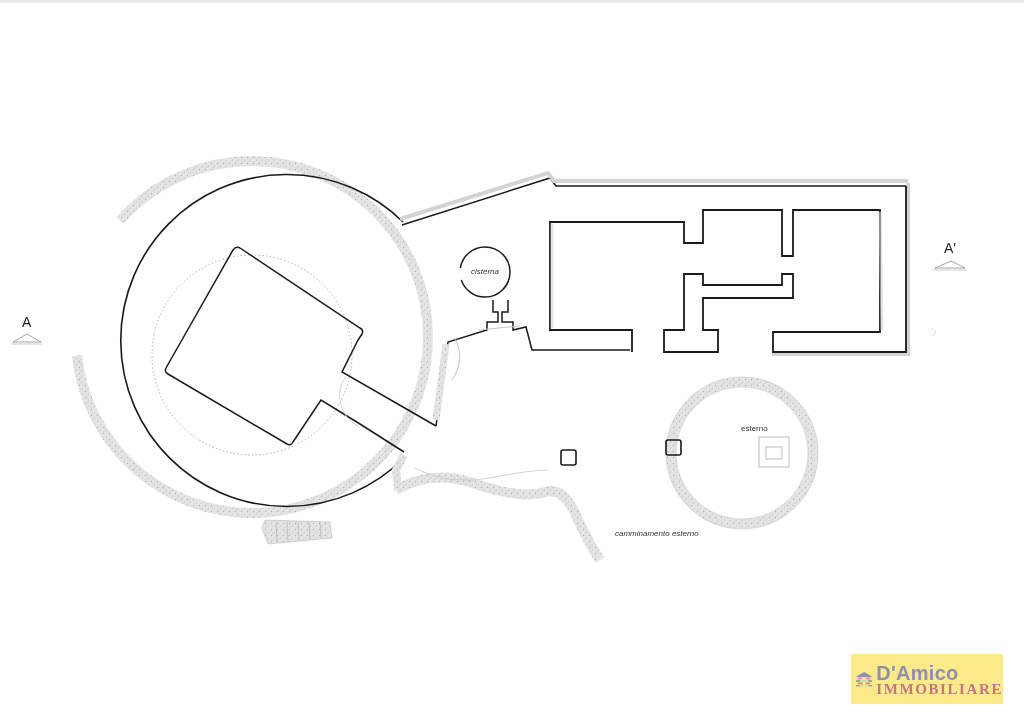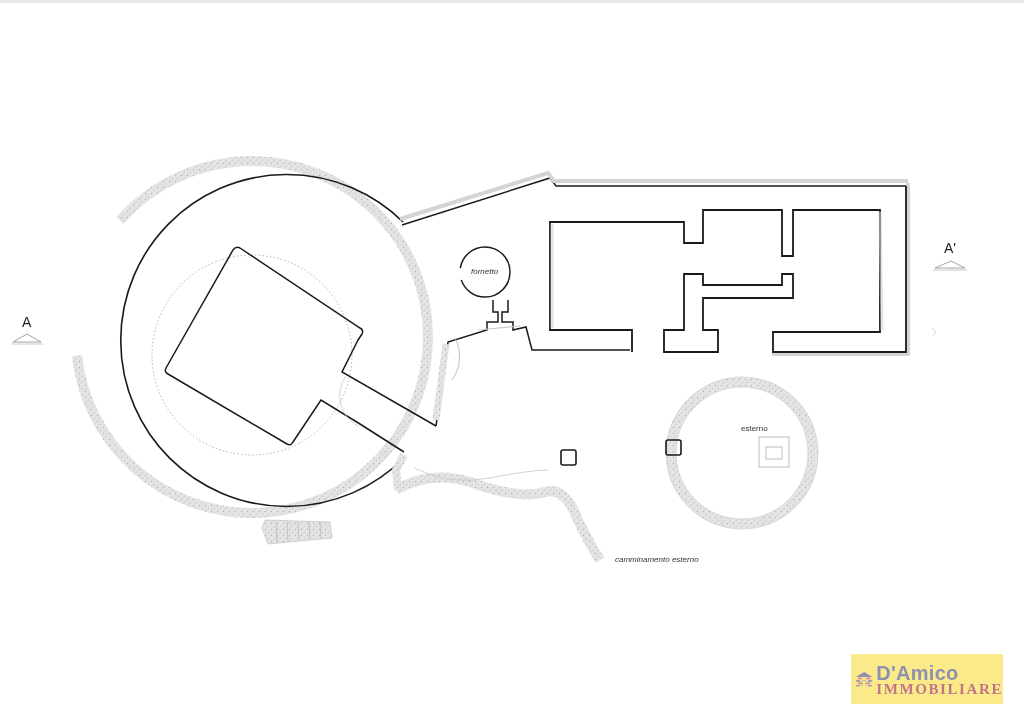--- a/index.html
+++ b/index.html
@@ -105,23 +105,23 @@
   <g>
     <path d="M 935 268 L 951 261 L 965 268 Z" fill="none" stroke="#999" stroke-width="0.9"></path>
     <line x1="933" y1="270" x2="967" y2="270" stroke="#bbb" stroke-width="0.8"></line>
   </g>
   <path d="M 932 328 L 936 332 L 933 336" fill="none" stroke="#ccc" stroke-width="0.8"></path>
 </svg>
 
 <div class="section-label" style="left:22px; top:314px;">A</div>
 <div class="section-label" style="left:944px; top:240px;">A'</div>
 
-<div class="room-label" style="left:471px; top:267px;">fornetto</div>
+<div class="room-label" style="left:471px; top:267px;">cisterna</div>
 <div class="room-label" style="left:741px; top:424px; font-style:normal;">esterno</div>
-<div class="room-label" style="left:615px; top:555px;">camminamento esterno</div>
+<div class="room-label" style="left:615px; top:529px;">camminamento esterno</div>
 
 <div class="logo">
   <svg class="logo-house" viewBox="0 0 52 44">
     <polygon points="26,2 2,16 50,16" fill="#8d90ae"></polygon>
     <rect x="8" y="18" width="12" height="5" fill="#d48a98"></rect>
     <rect x="32" y="18" width="12" height="5" fill="#d48a98"></rect>
     <rect x="3" y="25" width="12" height="5" fill="#9a9cb8"></rect>
     <rect x="37" y="25" width="12" height="5" fill="#9a9cb8"></rect>
     <rect x="8" y="32" width="12" height="5" fill="#d48a98"></rect>
     <rect x="32" y="32" width="12" height="5" fill="#d48a98"></rect>

